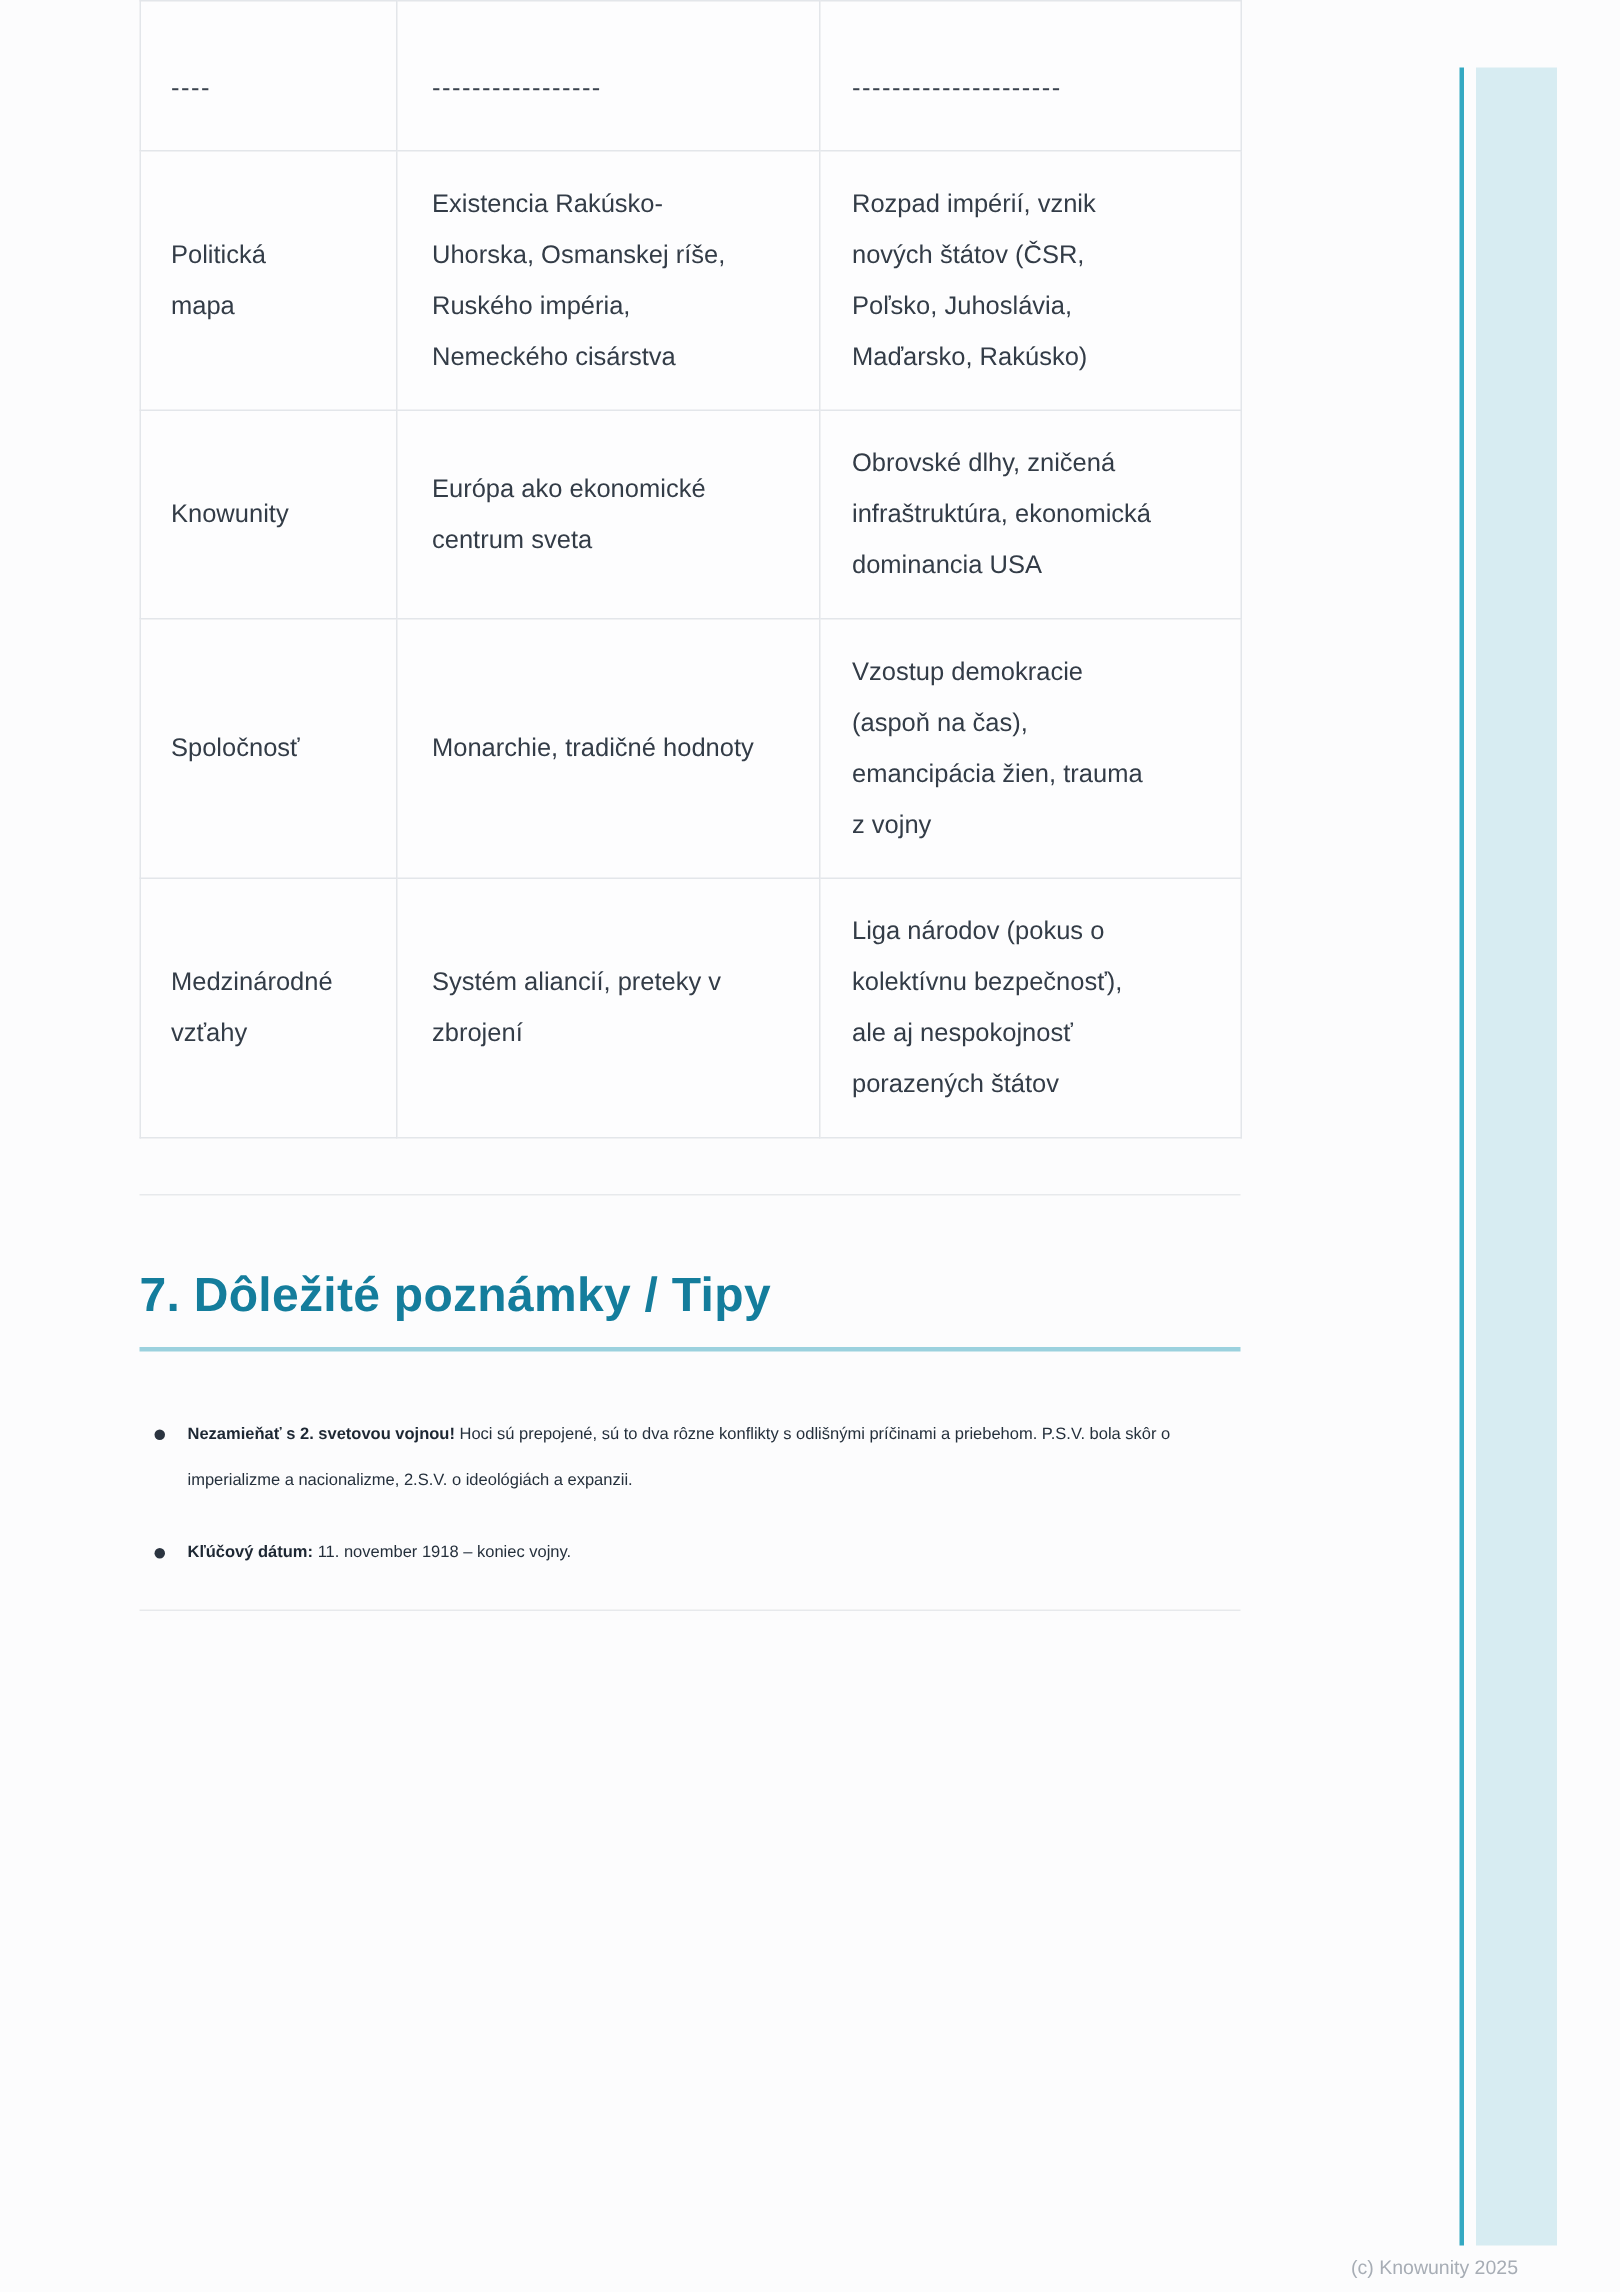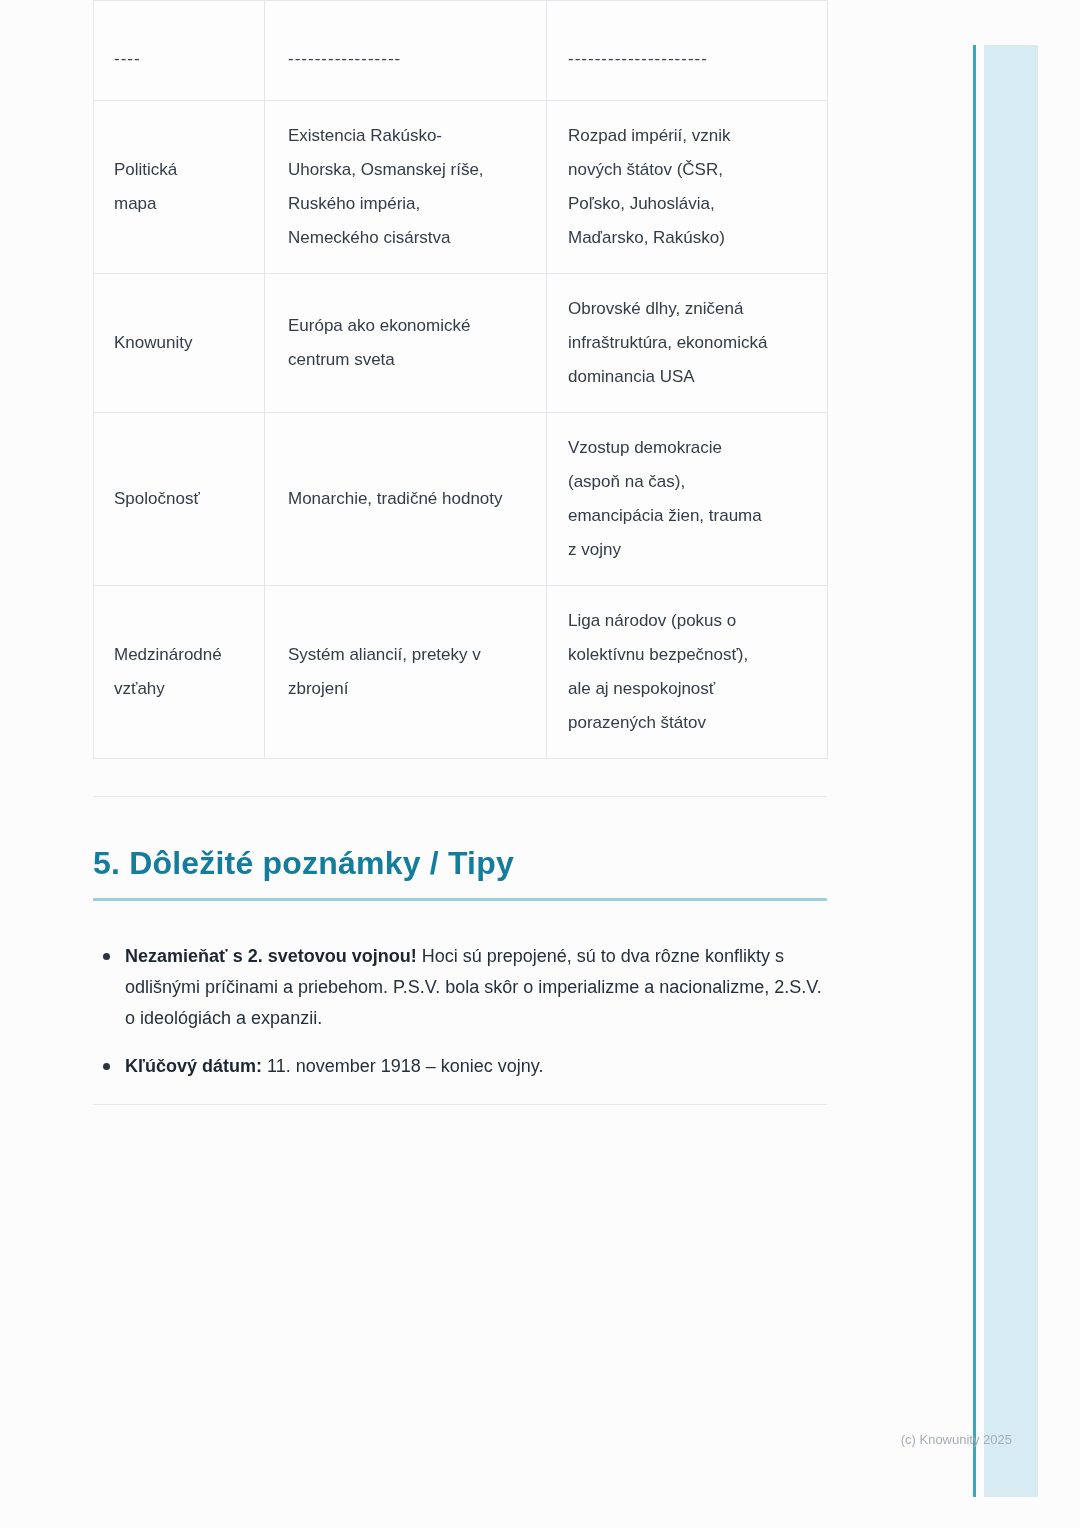--- a/index.html
+++ b/index.html
@@ -120,36 +120,36 @@
     font-size: 17px;
     line-height: 32px;
     color: #25303c;
   }
   .callout-box strong { color: #1d2733; }
 
   
   ul.notes {
     list-style: none;
     margin-top: 40px;
-    font-size: 18px;
+    font-size: 11px;
     line-height: 31px;
     color: #25303c;
   }
   ul.notes li {
     position: relative;
     padding-left: 32px;
     margin-bottom: 17px;
   }
   ul.notes li .bullet-dot { top: 12px; }
   ul.notes strong { color: #1d2733; }
 
   
   .page-footer {
     position: absolute;
-    top: 1432px;
+    top: 1504px;
     right: 68px;
     font-size: 13px;
     color: #a7adb5;
     z-index: 2;
   }
 </style>
 </head>
 <body>
 
 <div class="viewport">
@@ -189,21 +189,21 @@
       <tr class="r-medzinarodne">
         <td class="cell-label">Medzinárodné vzťahy</td>
         <td class="cell-before">Systém aliancií, preteky v zbrojení</td>
         <td class="cell-after">Liga národov (pokus o kolektívnu bezpečnosť), ale aj nespokojnosť porazených štátov</td>
       </tr>
     </tbody>
       </table>
 
     <hr class="divider divider-top">
 
-    <h2 class="section-heading">5. Dôležité poznámky / Tipy</h2>
+    <h2 class="section-heading">7. Dôležité poznámky / Tipy</h2>
     <div class="heading-underline"></div>
 
 
     <ul class="notes">
       <li>
         <span class="bullet-dot"></span>
         <strong>Nezamieňať s 2. svetovou vojnou!</strong> <span>Hoci sú prepojené, sú to dva rôzne konflikty s odlišnými príčinami a priebehom. P.S.V. bola skôr o imperializme a nacionalizme, 2.S.V. o ideológiách a expanzii.</span>
       </li>
       <li>
         <span class="bullet-dot"></span>

